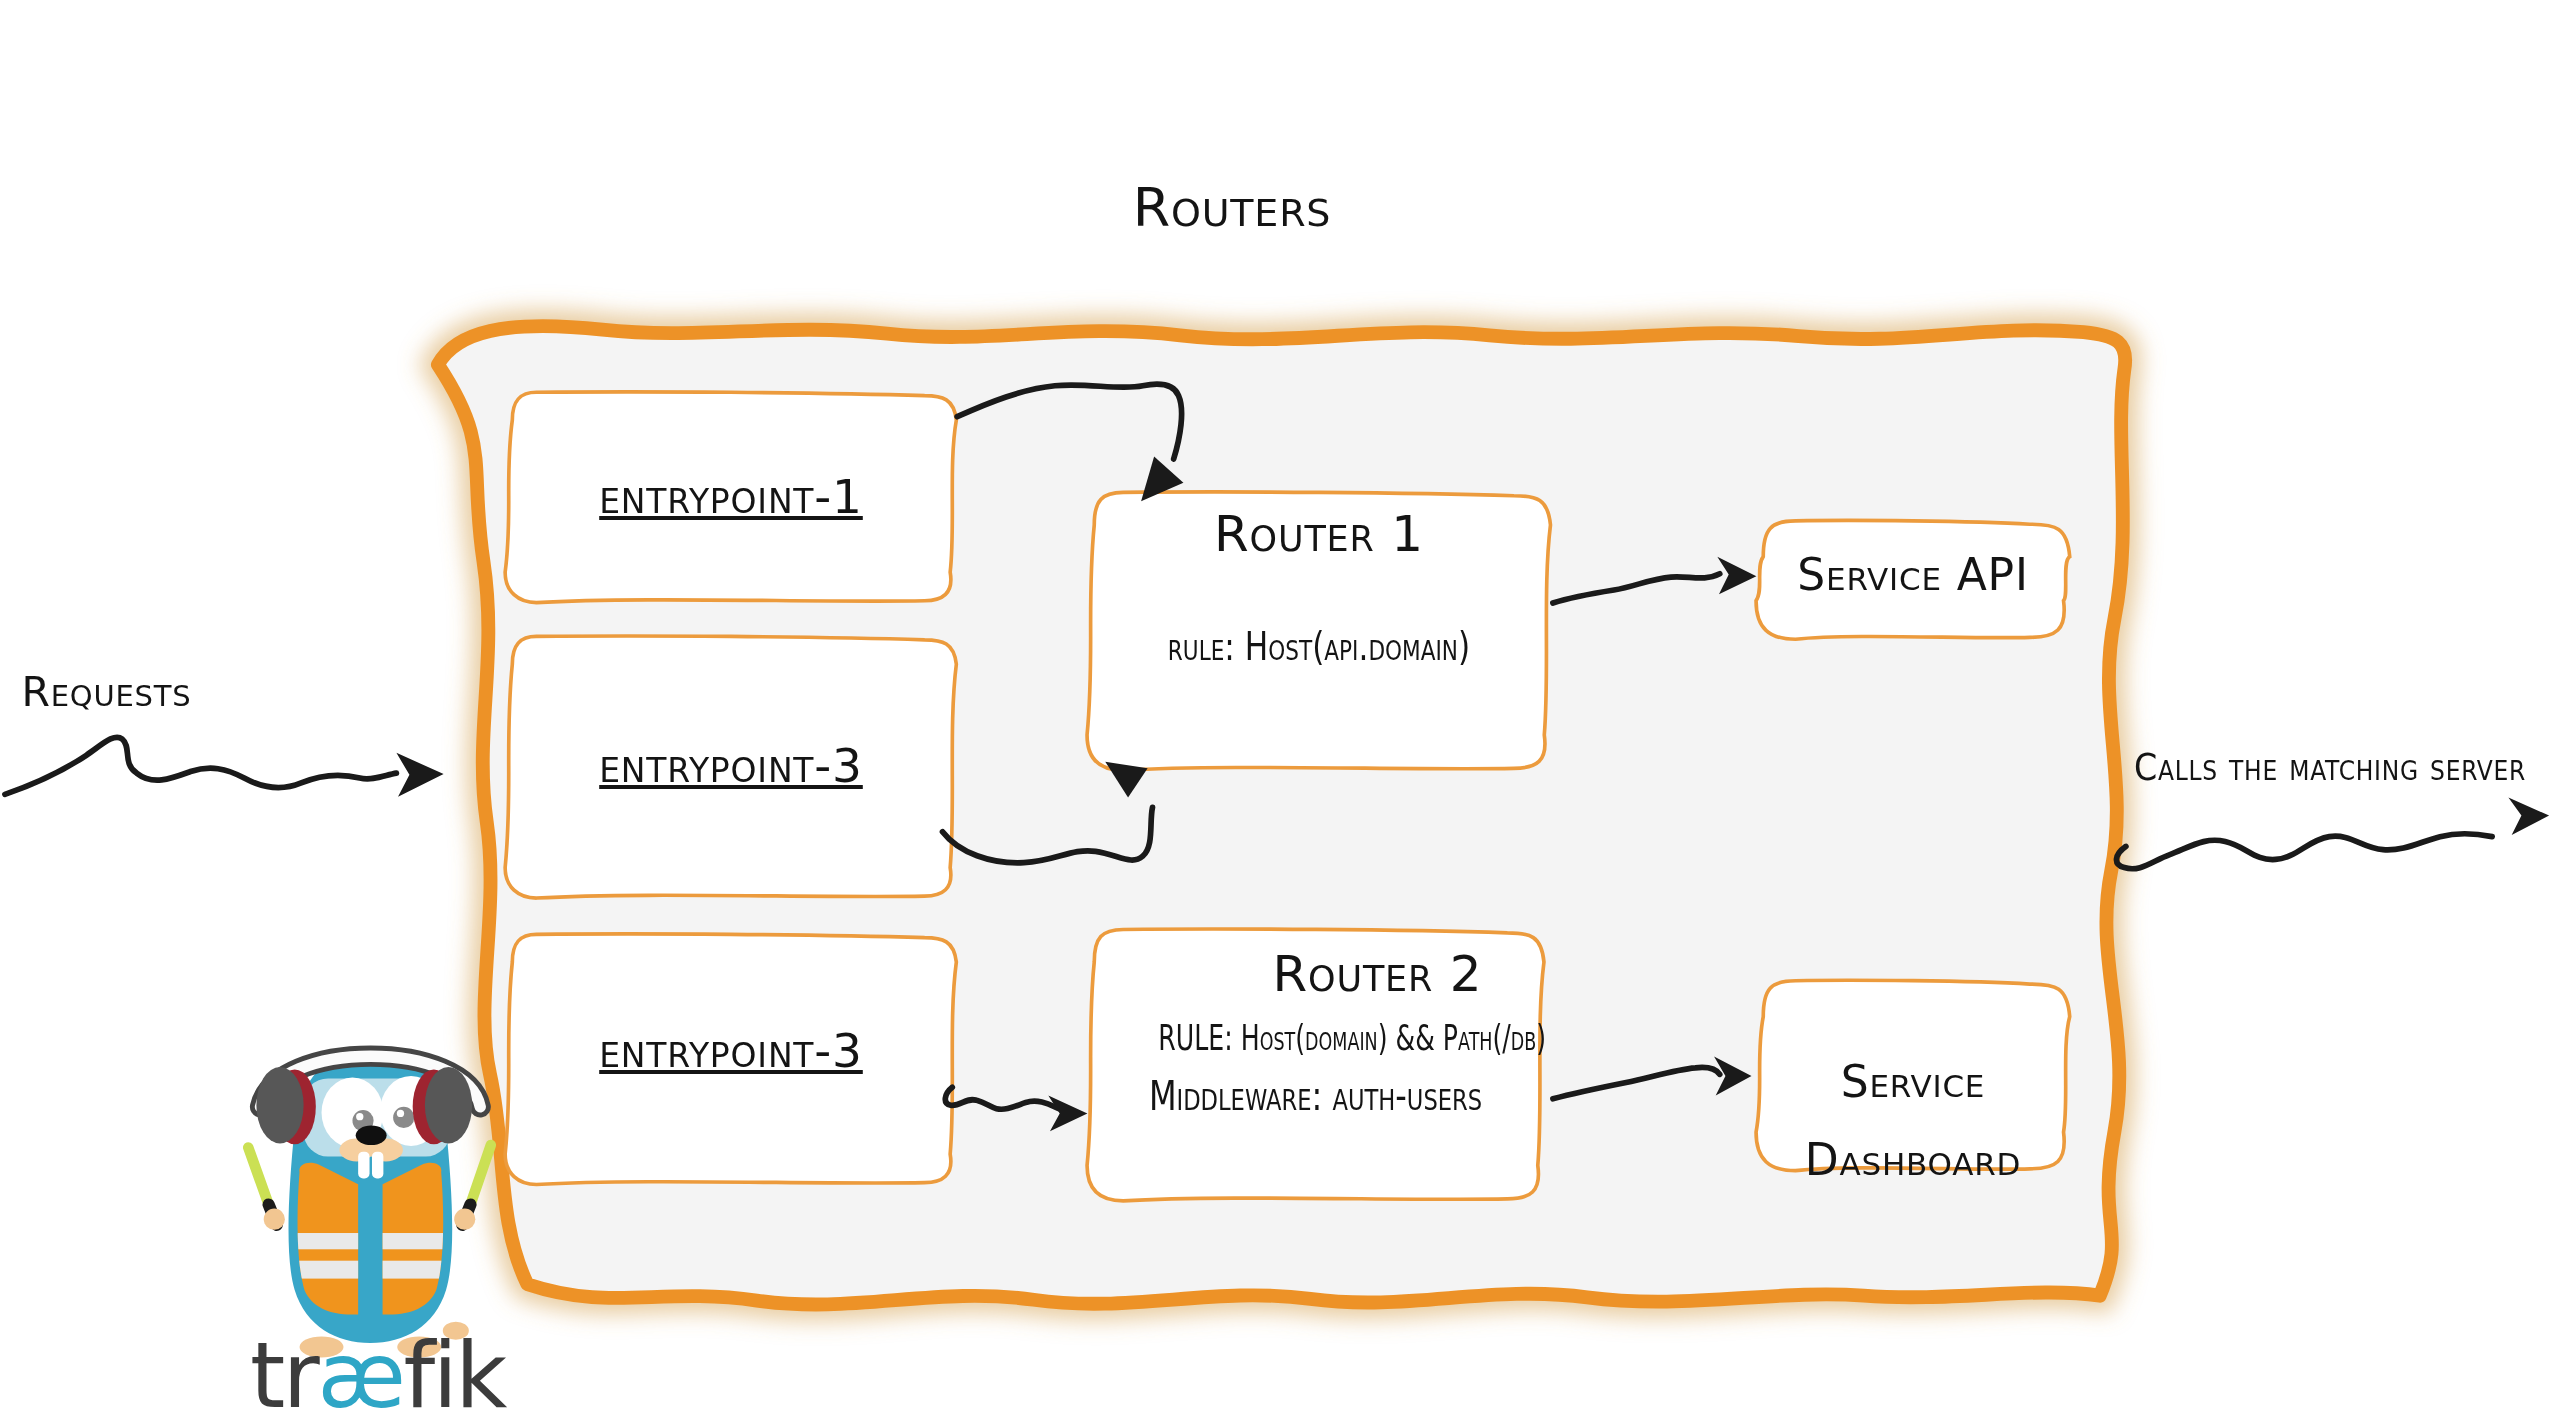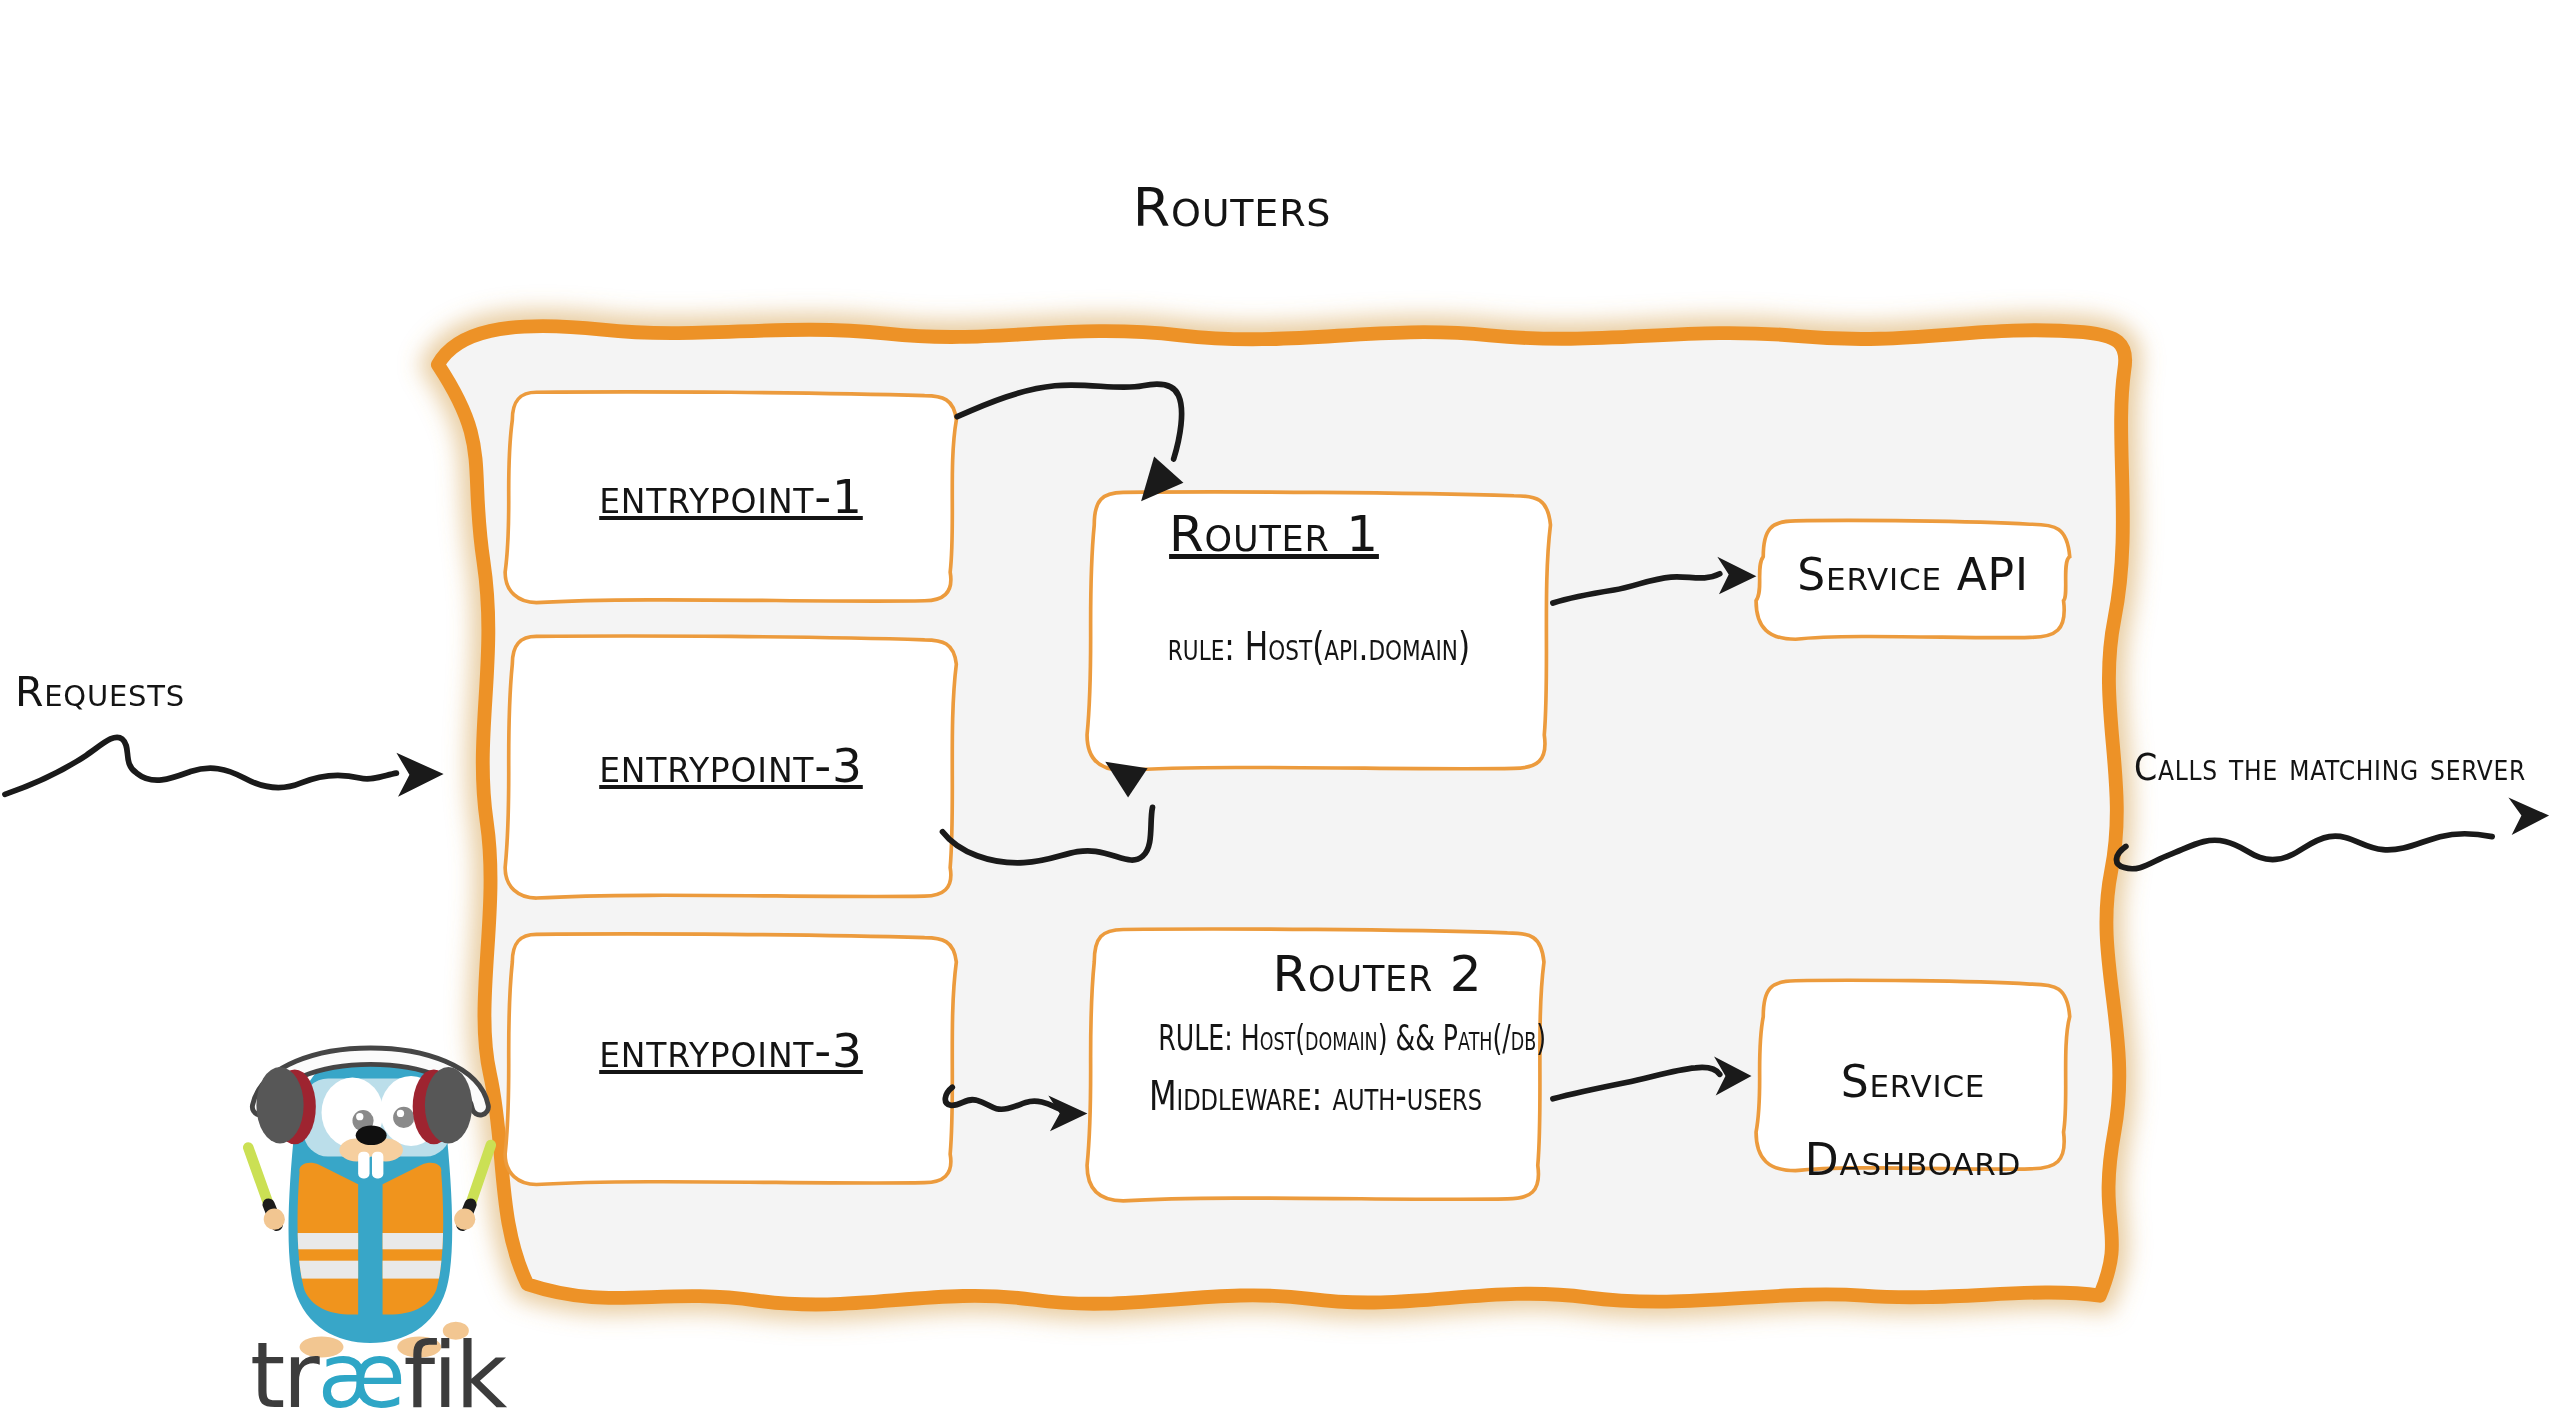--- a/index.html
+++ b/index.html
@@ -148,29 +148,29 @@
       </g>
     </g>
 
     <circle cx="49" cy="243" r="13" fill="#F2C691"></circle>
     <circle cx="283" cy="243" r="13" fill="#F2C691"></circle>
   </g>
 </svg>
 
 <div class="label title" style="left:988px;top:177px;width:488px;">Routers</div>
 
-<div class="label sidelabel" style="left:6px;top:669px;width:179px;text-align:right;">Requests</div>
+<div class="label sidelabel" style="left:17px;top:669px;width:179px;text-align:center;">Requests</div>
 
 <div class="label sidelabel calls" style="left:2134px;top:747px;width:456px;font-size:37px;">Calls the matching server</div>
 
 <div class="label boxlabel" style="left:509px;top:470px;width:444px;">entrypoint-1</div>
 <div class="label boxlabel" style="left:509px;top:739px;width:444px;">entrypoint-3</div>
 <div class="label boxlabel" style="left:509px;top:1024px;width:444px;">entrypoint-3</div>
 
-<div class="label routertitle" style="left:1046px;top:506px;width:456px;text-decoration:underline;">Router 1</div>
+<div class="label routertitle" style="left:1091px;top:506px;width:456px;">Router 1</div>
 <div class="label rule1" style="left:1091px;top:625px;width:456px;">rule: Host(api.domain)</div>
 
 <div class="label routertitle" style="left:1153px;top:946px;width:449px;">Router 2</div>
 <div class="label rule2" style="left:1091px;top:1017px;width:449px;">RULE: Host(domain) &amp;&amp; Path(/db)</div>
 <div class="label mw2" style="left:1091px;top:1073px;width:449px;">Middleware: auth-users</div>
 
 <div class="label svclabel" style="left:1760px;top:550px;width:306px;">Service API</div>
 <div class="label svclabel wrap" style="left:1791px;top:1043px;width:244px;">Service Dashboard</div>
 
 <div class="wordmark"><span>tr</span><span class="ae">æ</span><span>fik</span></div>

